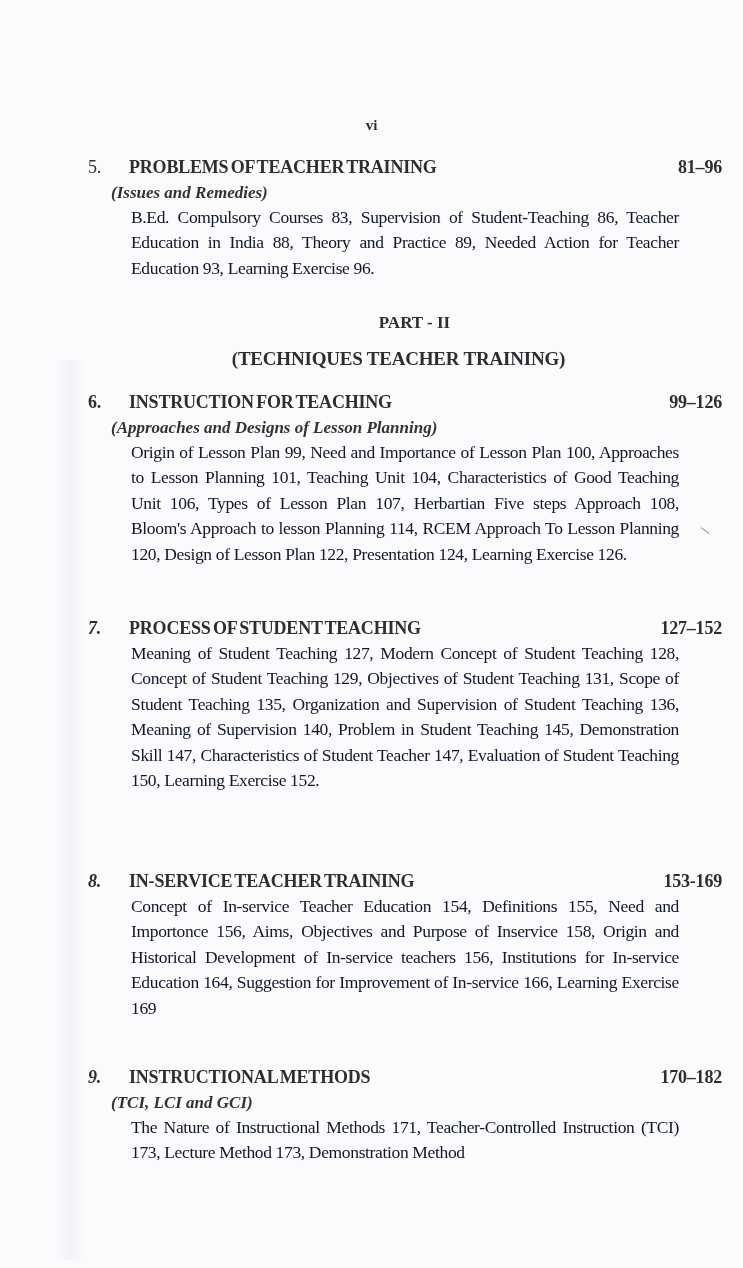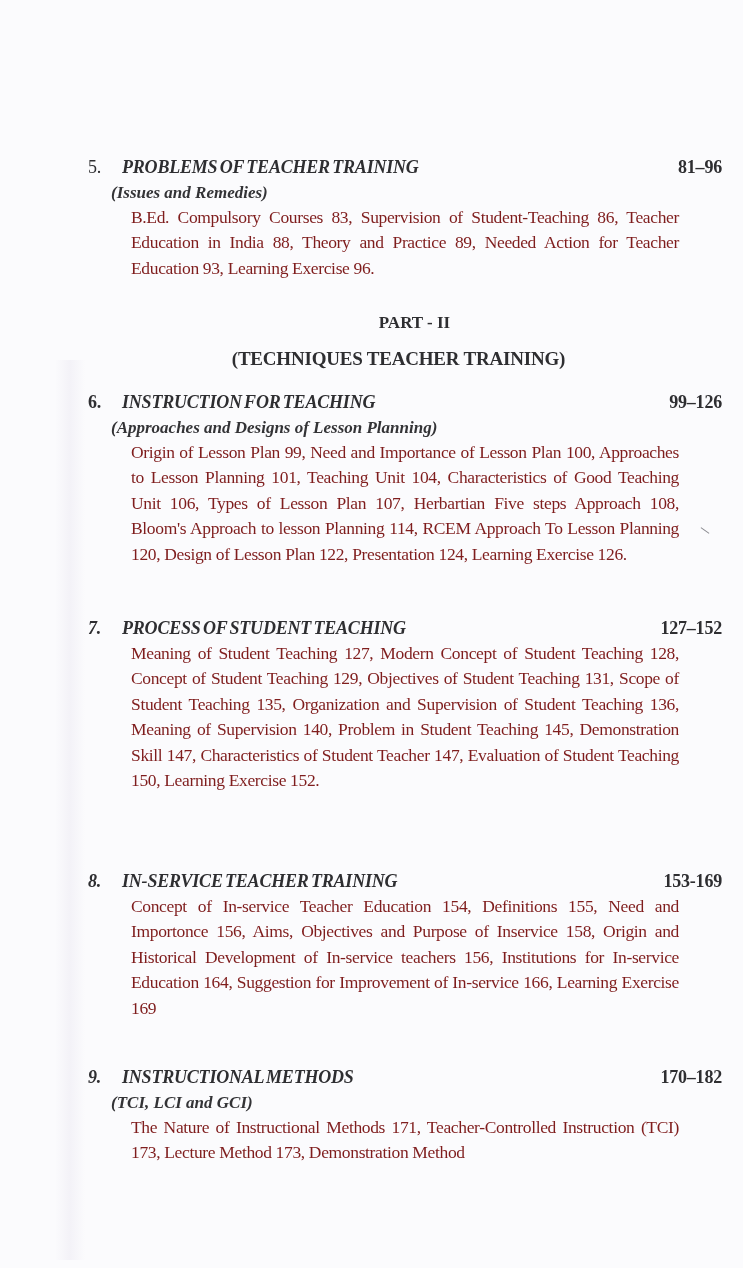--- a/index.html
+++ b/index.html
@@ -47,25 +47,24 @@
       letter-spacing: -0.2px;
     }
     .ch-num {
       position: absolute;
       left: 0;
       top: 0;
     }
     .ch-num.italic { font-style: italic; }
     .ch-title {
       position: absolute;
-      left: 34px;
+      left: 41px;
       top: 0;
       white-space: nowrap;
       word-spacing: -2px;
-      font-style: italic;
     }
     .ch-pages {
       position: absolute;
       right: 0;
       top: 0;
       white-space: nowrap;
     }
     .ch-sub {
       margin-left: 23px;
       font-style: italic;
@@ -74,21 +73,21 @@
       line-height: 25px;
       color: #333336;
       white-space: nowrap;
     }
     .ch-body {
       margin-left: 43px;
       width: 548px;
       font-size: 17.5px;
       line-height: 25.4px;
       text-align: justify;
-      color: #7f1d1d;
+      color: #0f172a;
       letter-spacing: -0.35px;
     }
     .part-label {
       position: absolute;
       top: 313px;
       left: 0;
       width: 100%;
       text-align: center;
       font-weight: bold;
       font-size: 17px;
@@ -126,20 +125,21 @@
       height: 900px;
       background: linear-gradient(to right, rgba(235,232,240,0), rgba(238,236,244,0.6), rgba(235,232,240,0));
     }
   </style>
 </head>
 <body>
 
 <div class="page">
   <div class="shade"></div>
 
+  <div class="page-num">vi</div>
 
   <div class="chapter" style="top:154px;">
     <div class="ch-head">
       <span class="ch-num" style="font-weight:normal;">5.</span>
       <span class="ch-title">PROBLEMS OF TEACHER TRAINING</span>
       <span class="ch-pages">81–96</span>
     </div>
     <div class="ch-sub">(Issues and Remedies)</div>
     <div class="ch-body">B.Ed. Compulsory Courses 83, Supervision of Student-Teaching 86, Teacher Education in India 88, Theory and Practice 89, Needed Action for Teacher Education 93, Learning Exercise 96.</div>
   </div>

